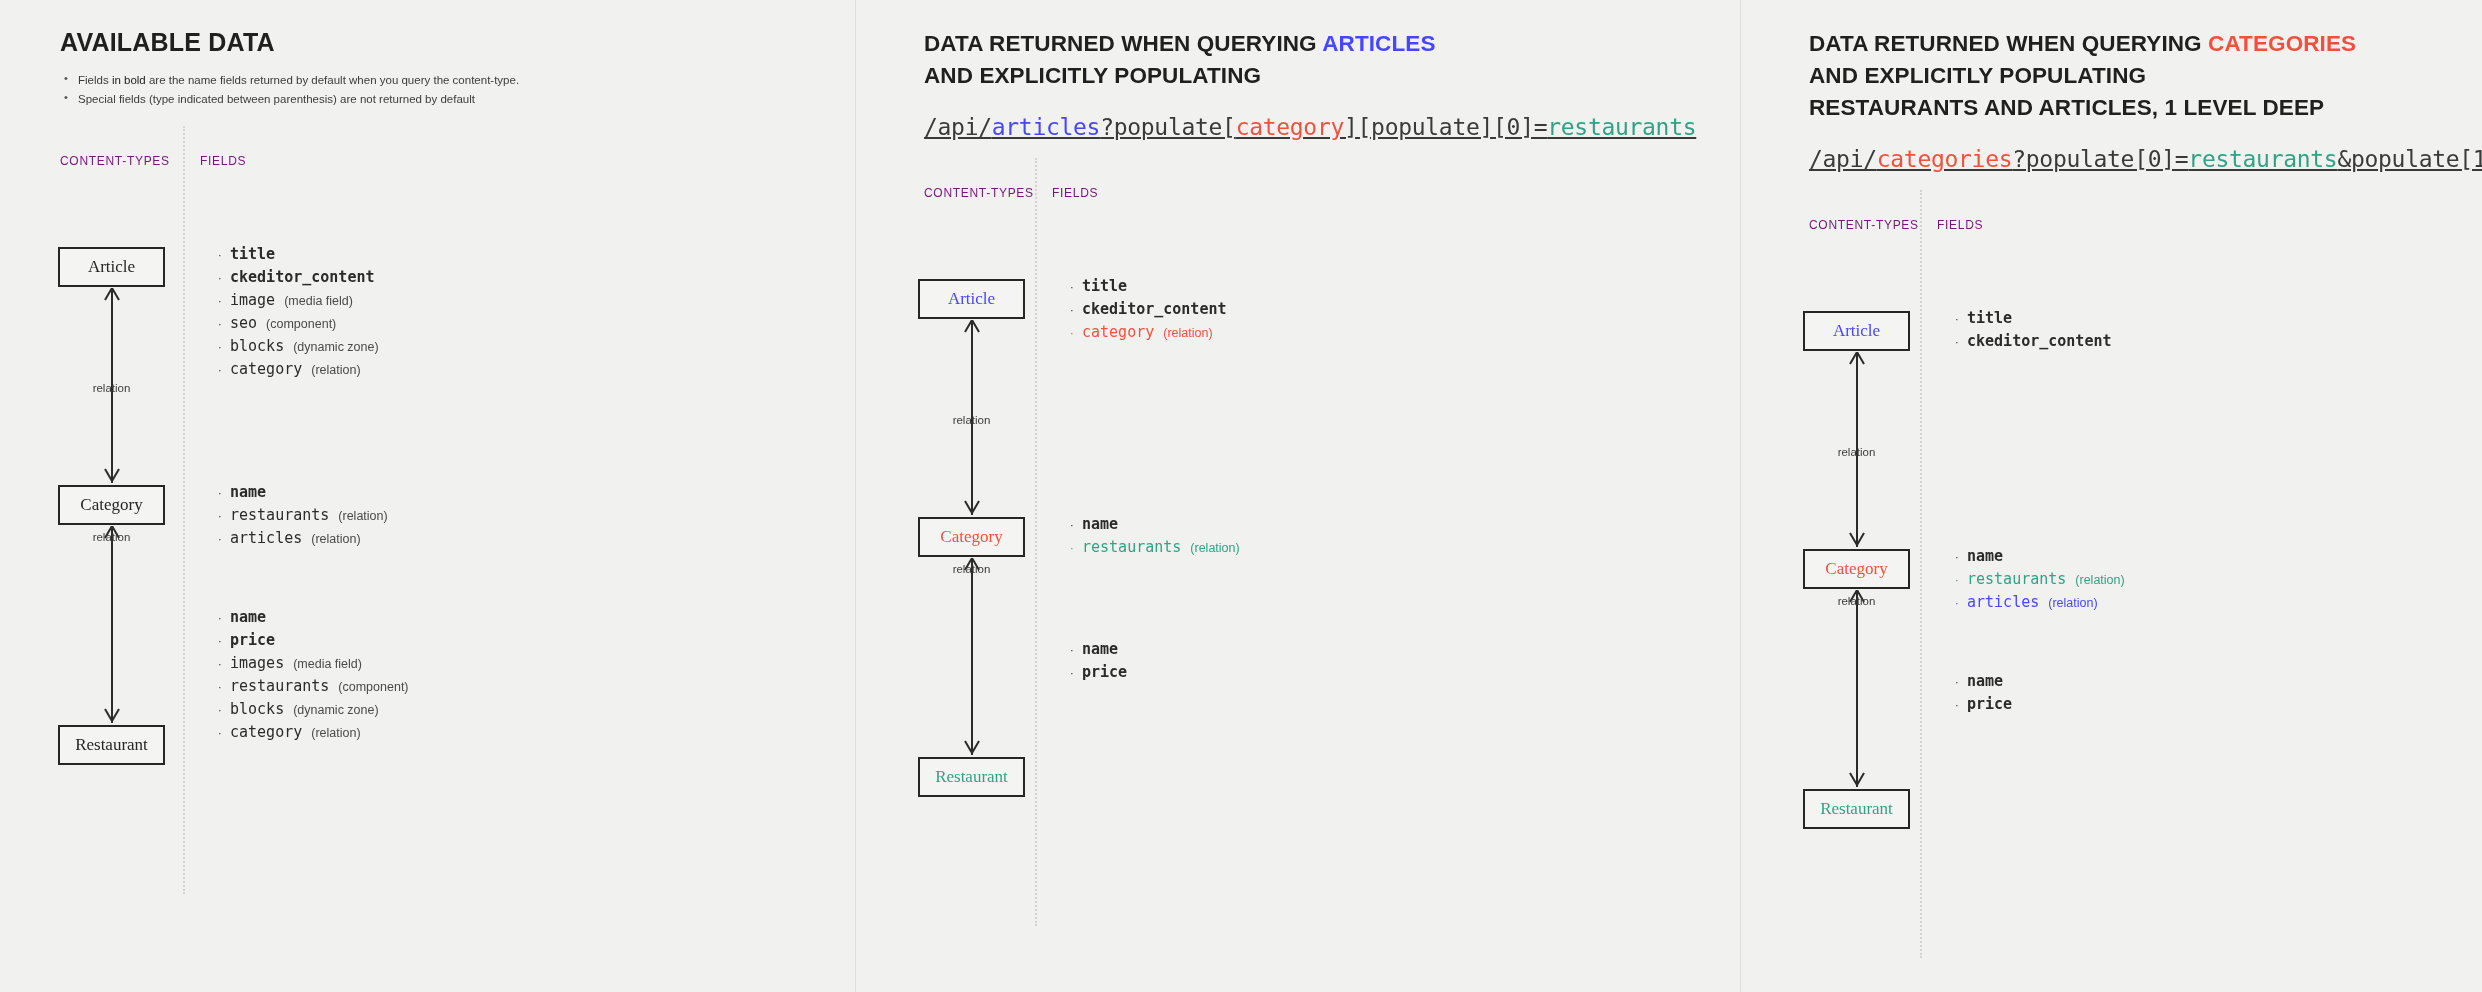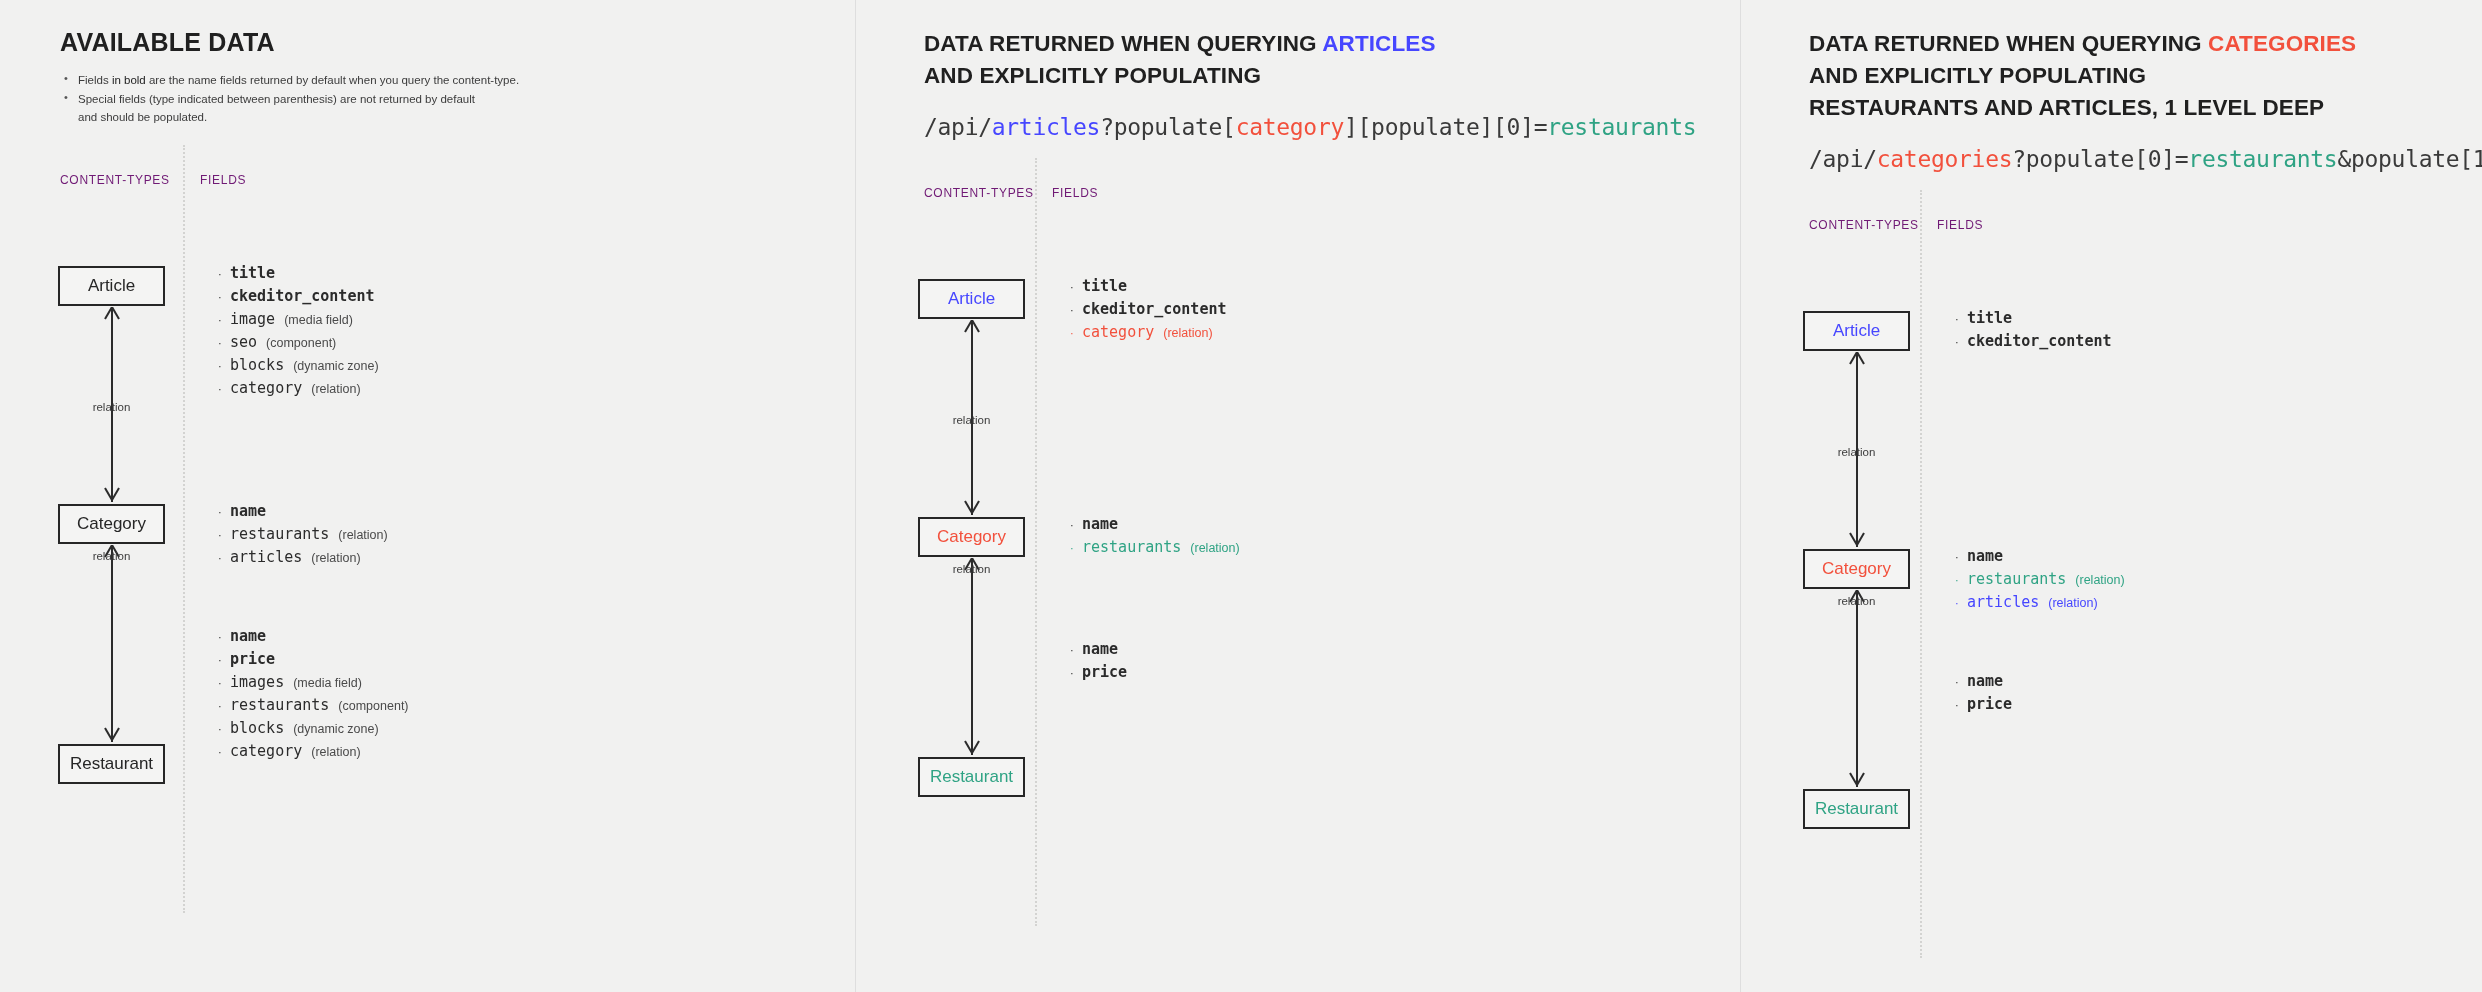--- a/index.html
+++ b/index.html
@@ -44,20 +44,21 @@
     font-size: 11px; color: #555;
   }
   .bullets .b.cont { padding-left: 18px; }
   .bullets .b.cont::before { content: ""; }
   .bullets b { font-weight: normal; color: #1d1d1d; }
 
   .api-line {
     font-family: "DejaVu Sans Mono", monospace;
     font-size: 23px; color: #3a3a3a; letter-spacing: -0.3px;
     white-space: nowrap;
+    text-decoration: underline;
   }
 
   
   .body-cols { position: relative; margin-top: 46px; }
   .col-head {
     font-size: 12px; letter-spacing: .7px; color: #701a75;
     text-transform: uppercase;
   }
   .ct-head { position: absolute; }
   .fl-head { position: absolute; }
@@ -66,21 +67,21 @@
     position: absolute; top: 0; width: 0;
     border-left: 2px dotted #d3d3d1;
   }
 
   
   .ct-box {
     position: absolute;
     border: 2px solid #262626;
     background: #f4f4f3;
     display: flex; align-items: center; justify-content: center;
-    font-family: Liberation Sans, sans-serif;
+    font-family: Liberation Serif, serif;
     font-size: 17px; color: #262626;
     height: 40px;
   }
   .ct-box.c-blue  { color:#4646ff; }
   .ct-box.c-red   { color:#f2503c; }
   .ct-box.c-green { color:#2fa384; }
 
   
   .arrow { position: absolute; width: 2px; background: #2b2b2b; }
   .arrow .head { position: absolute; left: -7px; width: 16px; height: 16px; }
@@ -117,21 +118,20 @@
 </head>
 <body>
 
 <div class="panels" id="root">
     <div class="panel p1">
       <div class="hdr">
         <div class="title-main">AVAILABLE DATA</div>
         <div class="bullets">
           <div class="b"><span>Fields </span><b>in bold</b><span> are the name fields returned by default when you query the content-type.</span></div>
           <div class="b"><span>Special fields (type indicated between parenthesis) are not returned by default</span></div>
-          <div class="b cont"><span>and should be populated.</span></div>
         </div>
       </div>
       <div class="body-cols" style="height: 760px;">
         <div class="col-head ct-head" style="left: 60px; top: 0px;">CONTENT-TYPES</div>
         <div class="col-head fl-head" style="left: 200px; top: 0px;">FIELDS</div>
         <div class="dotted-div" style="left: 183px; top: -28px; height: 768px;"></div>
         <div class="arrow" style="left: 110.5px; top: 135px; height: 194px;">
           <div class="head" style="top: -1px;">
             <svg width="16" height="14" viewBox="0 0 16 14">
               <path d="M8 0 L15 12" stroke="#2b2b2b" stroke-width="2" fill="none"></path>

